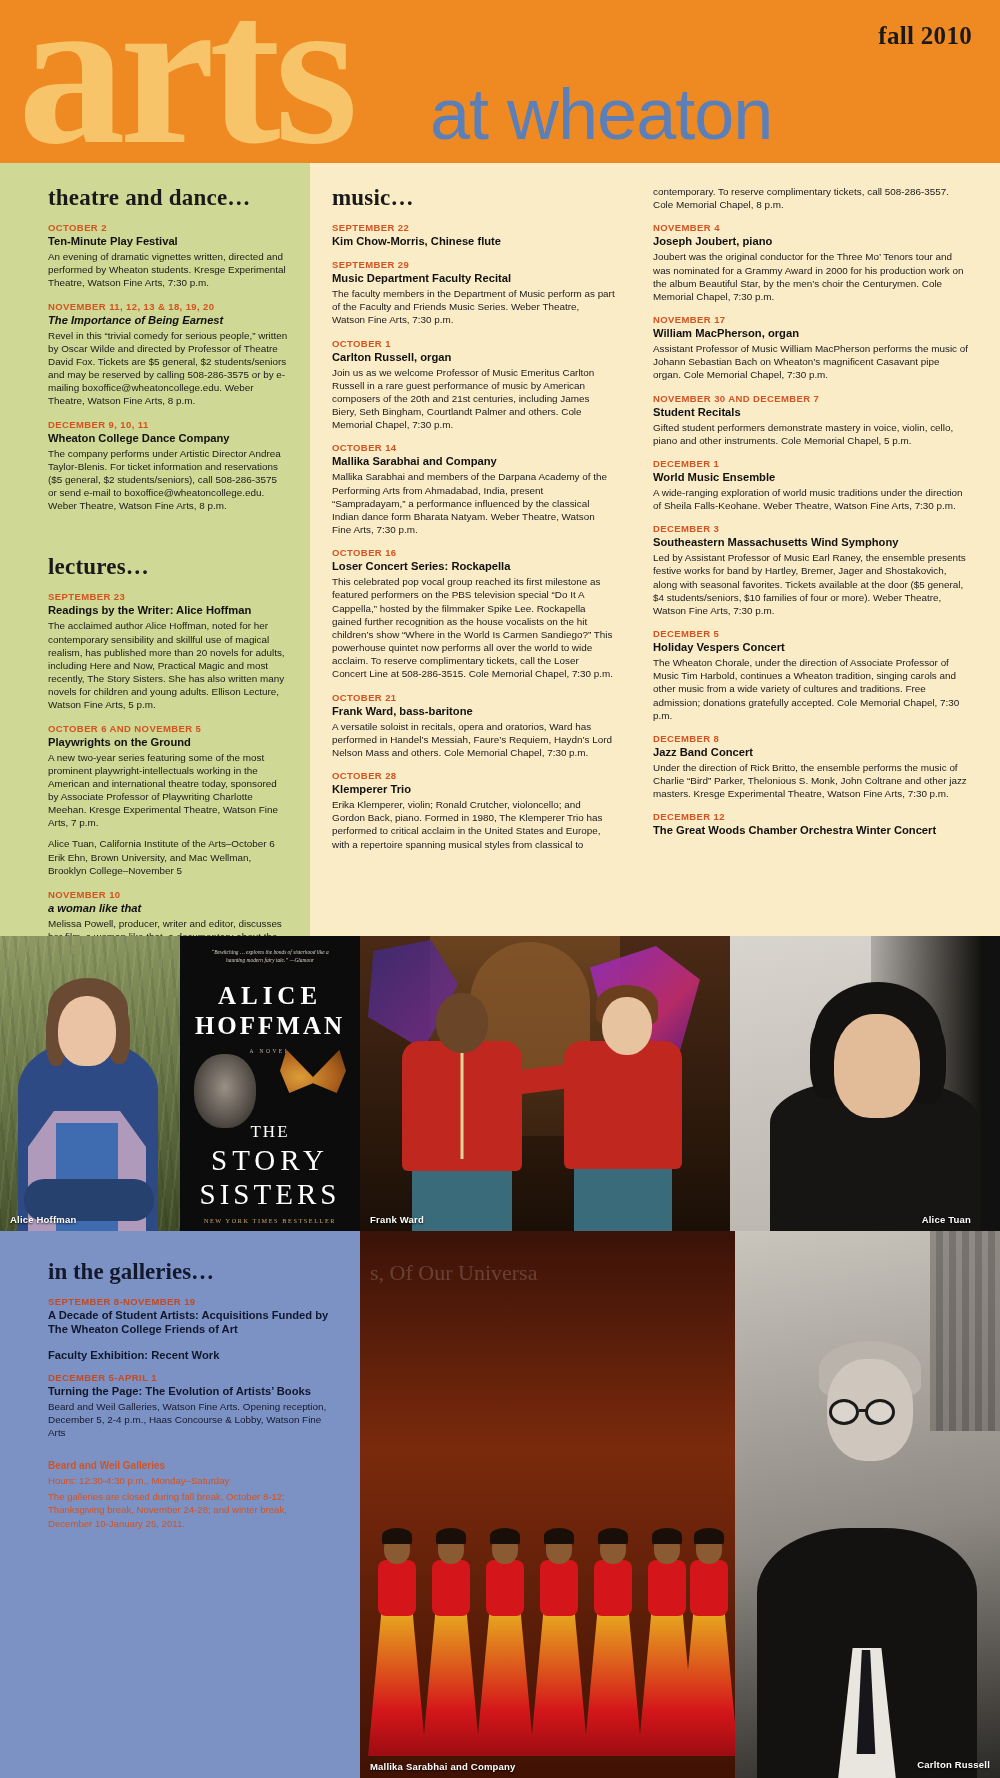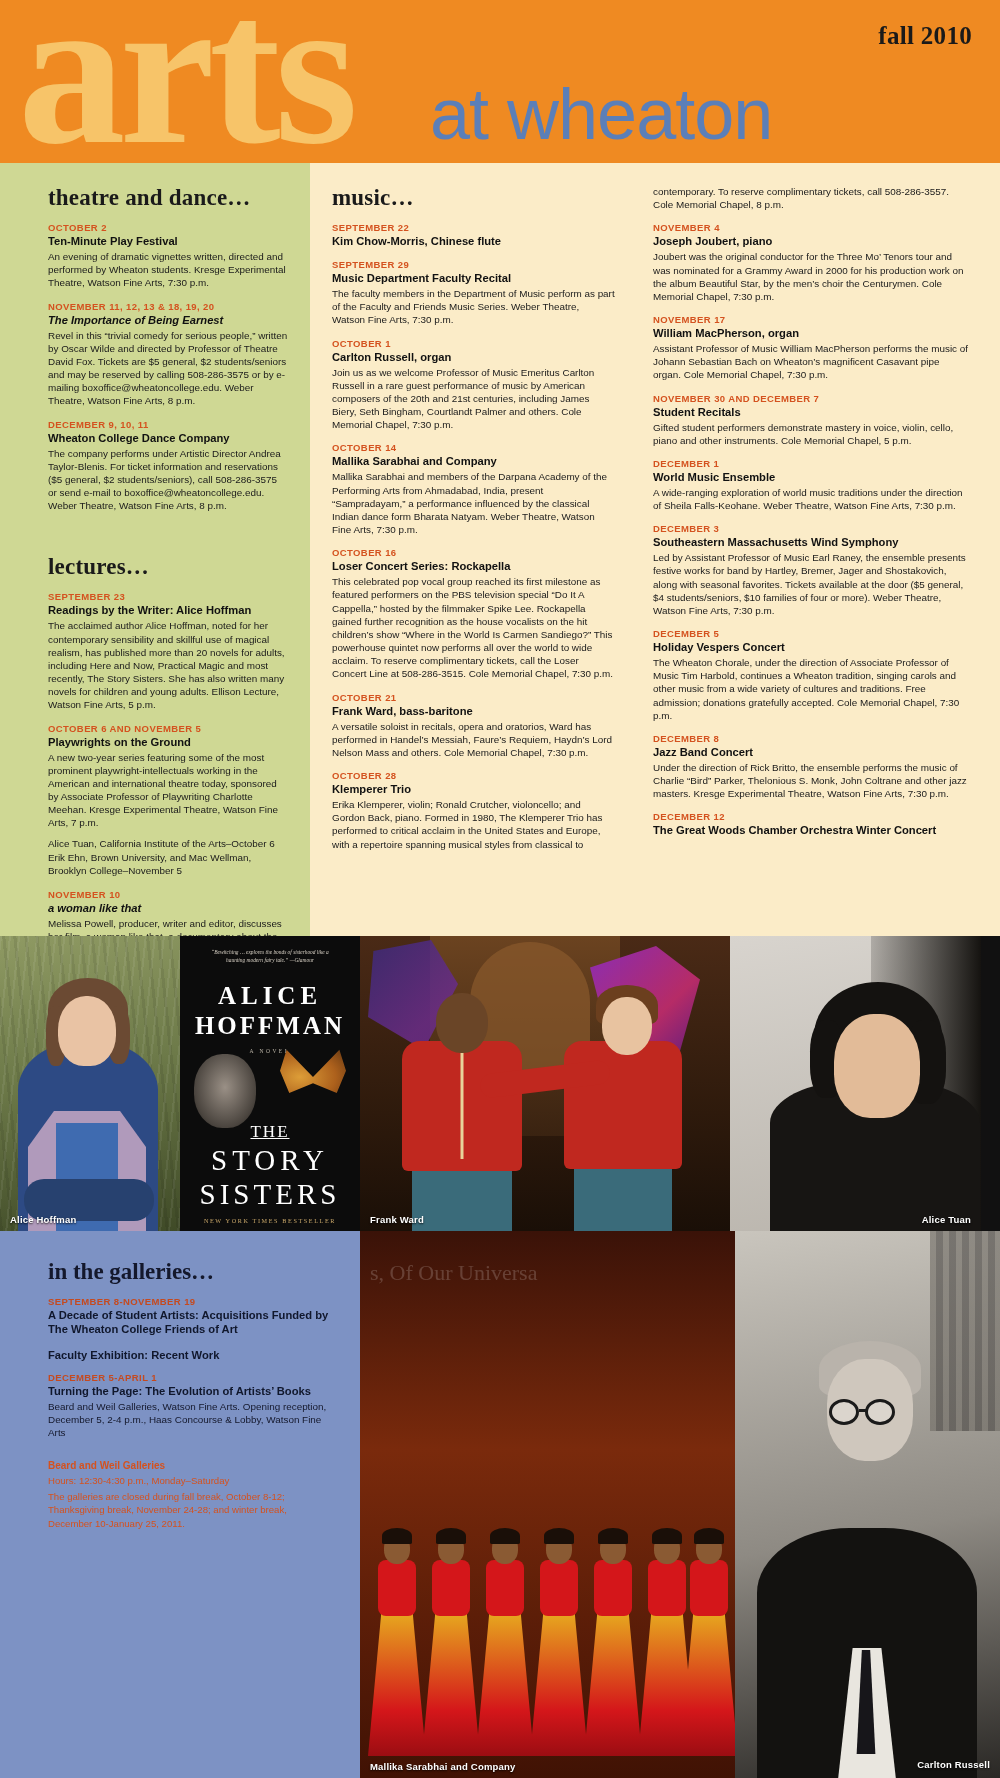--- a/index.html
+++ b/index.html
@@ -209,21 +209,21 @@
     opacity:.95;
   }
   .p2 .womanface {
     position:absolute; top:118px; left:14px; width:62px; height:74px;
     background:radial-gradient(ellipse at 50% 45%, #9a9086 0%, #4a443e 70%, #15130f 100%);
     border-radius:46%;
   }
   .p2 .t1 {
     position:absolute; top:186px; left:0; right:0; text-align:center;
     color:#fff; font-family:"Liberation Serif", serif;
-    font-size:17px; letter-spacing:2px;text-decoration:underline;
+    font-size:17px; letter-spacing:2px;
   }
   .p2 .t2 {
     position:absolute; top:208px; left:0; right:0; text-align:center;
     color:#fff; font-family:"Liberation Serif", serif;
     font-size:29px; letter-spacing:5px;
   }
   .p2 .t3 {
     position:absolute; top:242px; left:0; right:0; text-align:center;
     color:#fff; font-family:"Liberation Serif", serif;
     font-size:29px; letter-spacing:4px;

